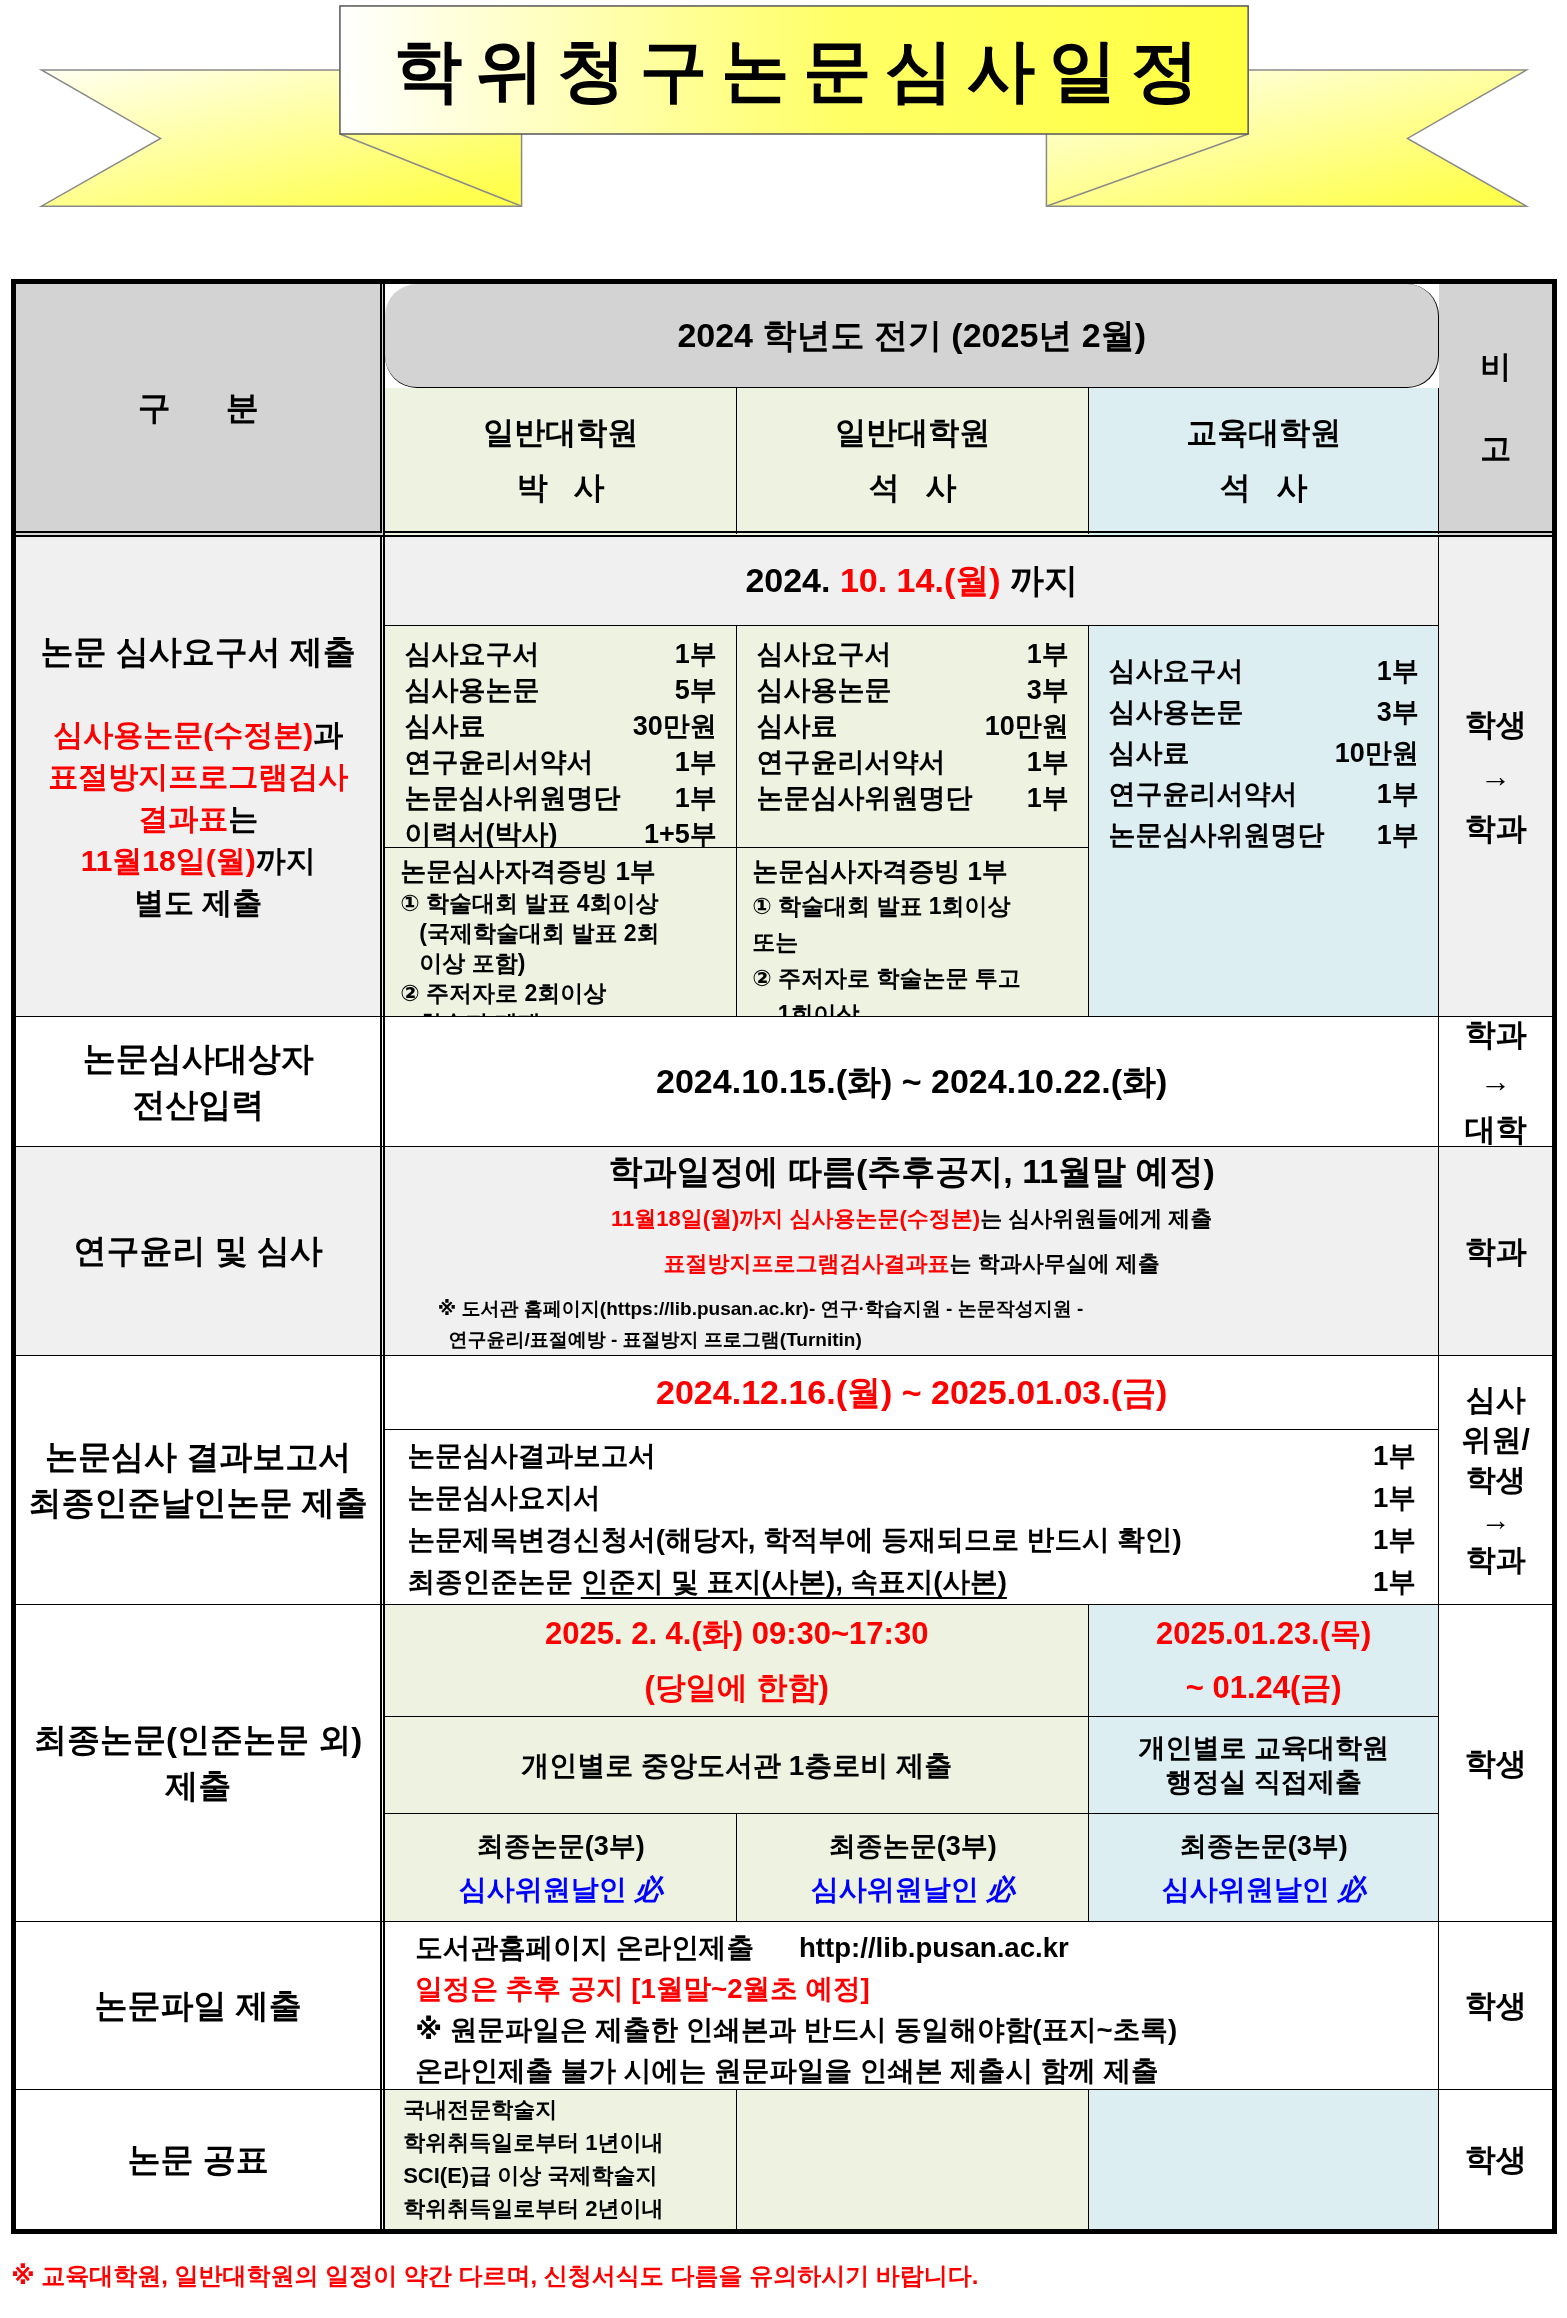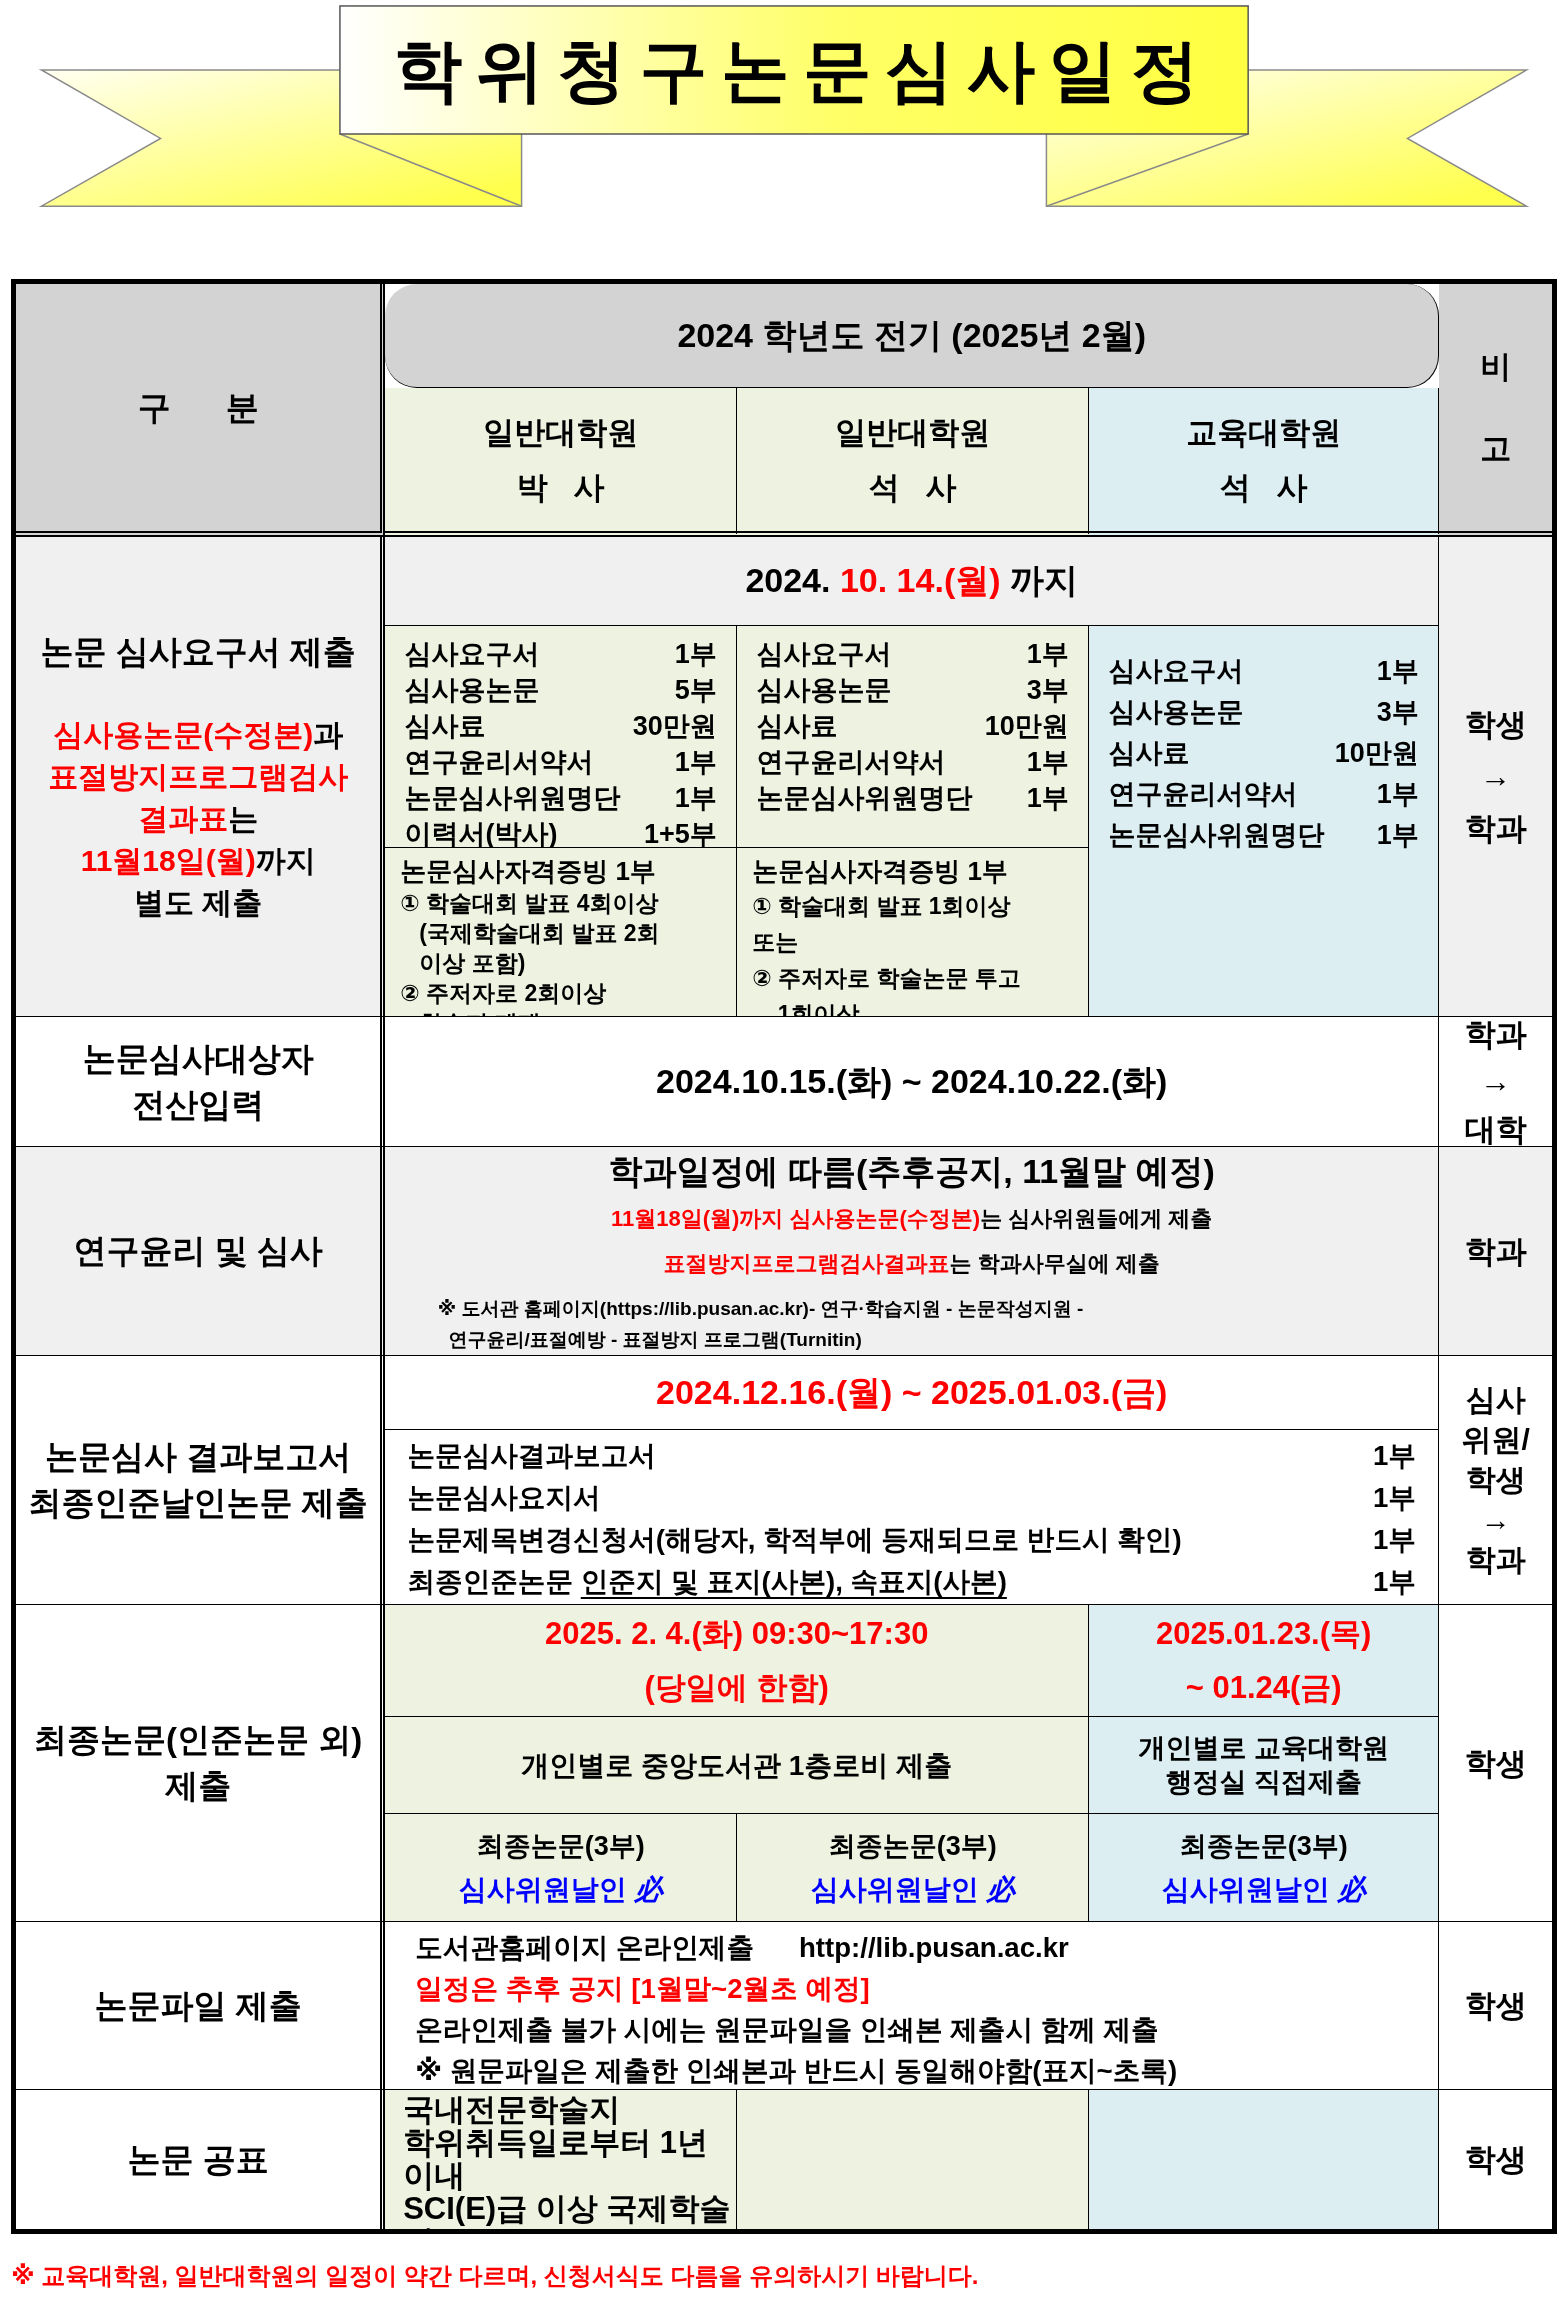--- a/index.html
+++ b/index.html
@@ -52,21 +52,21 @@
   .r3-sub{font-size:22px;line-height:45px;}
   .r3-note{font-size:19px;line-height:31px;text-align:left;width:90%;margin-top:7px;font-weight:bold;}
   .r4-list{width:100%;box-sizing:border-box;padding:4.5px 22.3px 0 22.3px;}
   .r4-row{display:flex;justify-content:space-between;font-size:27.6px;line-height:42px;text-align:left;}
   .u{text-decoration:underline;text-decoration-thickness:2.2px;text-underline-offset:6px;}
   .r5-date{font-size:31px;line-height:54px;}
   .r5-loc{font-size:28px;line-height:37px;}
   .r5-final-black{font-size:27px;line-height:43px;}
   .r5-final-blue{font-size:28px;line-height:43px;}
   .r6-line{font-size:27.6px;line-height:41px;text-align:left;}
-  .r7-line{font-size:31px;line-height:33px;text-align:left;}
+  .r7-line{font-size:22px;line-height:33px;text-align:left;}
   .vnote{display:flex;flex-direction:column;align-items:center;justify-content:center;}
   .footer{
     position:absolute;left:11.2px;top:2260px;width:1553px;
     font-size:24px;color:#ff0000;font-weight:bold;white-space:nowrap;
   }
   i.mark{font-style:italic;}
 </style>
 </head>
 <body>
 
@@ -328,22 +328,22 @@
   <div class="cell no-r fs-note" style="grid-column:5;grid-row:10/13;">
     <div>학생</div>
   </div>
 
   <div class="cell dbl-r fs-label" style="grid-column:1;grid-row:13;">
     <div>논문파일 제출</div>
   </div>
   <div class="cell left-list" style="grid-column:2/5;grid-row:13;padding:4.5px 0 0 30px;">
     <div class="r6-line"><span>도서관홈페이지 온라인제출</span><span style="display:inline-block;width:45px;"></span><span>http://lib.pusan.ac.kr</span></div>
     <div class="r6-line red">일정은 추후 공지 [1월말~2월초 예정]</div>
+    <div class="r6-line">※ 원문파일은 제출한 인쇄본과 반드시 동일해야함(표지~초록)</div>
     <div class="r6-line">온라인제출 불가 시에는 원문파일을 인쇄본 제출시 함께 제출</div>
-    <div class="r6-line">※ 원문파일은 제출한 인쇄본과 반드시 동일해야함(표지~초록)</div>
   </div>
   <div class="cell no-r fs-note" style="grid-column:5;grid-row:13;">
     <div>학생</div>
   </div>
 
   <div class="cell dbl-r no-b fs-label" style="grid-column:1;grid-row:14;">
     <div>논문 공표</div>
   </div>
   <div class="cell bg-green no-b left-list" style="grid-column:2;grid-row:14;padding:3px 0 0 18px;">
     <div class="r7-line">국내전문학술지</div>

